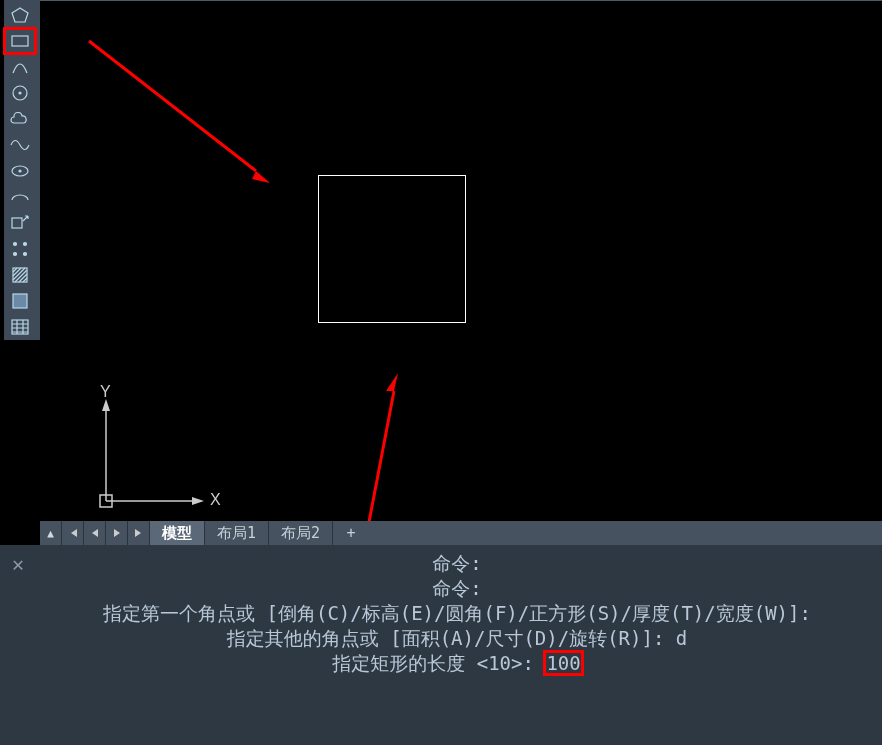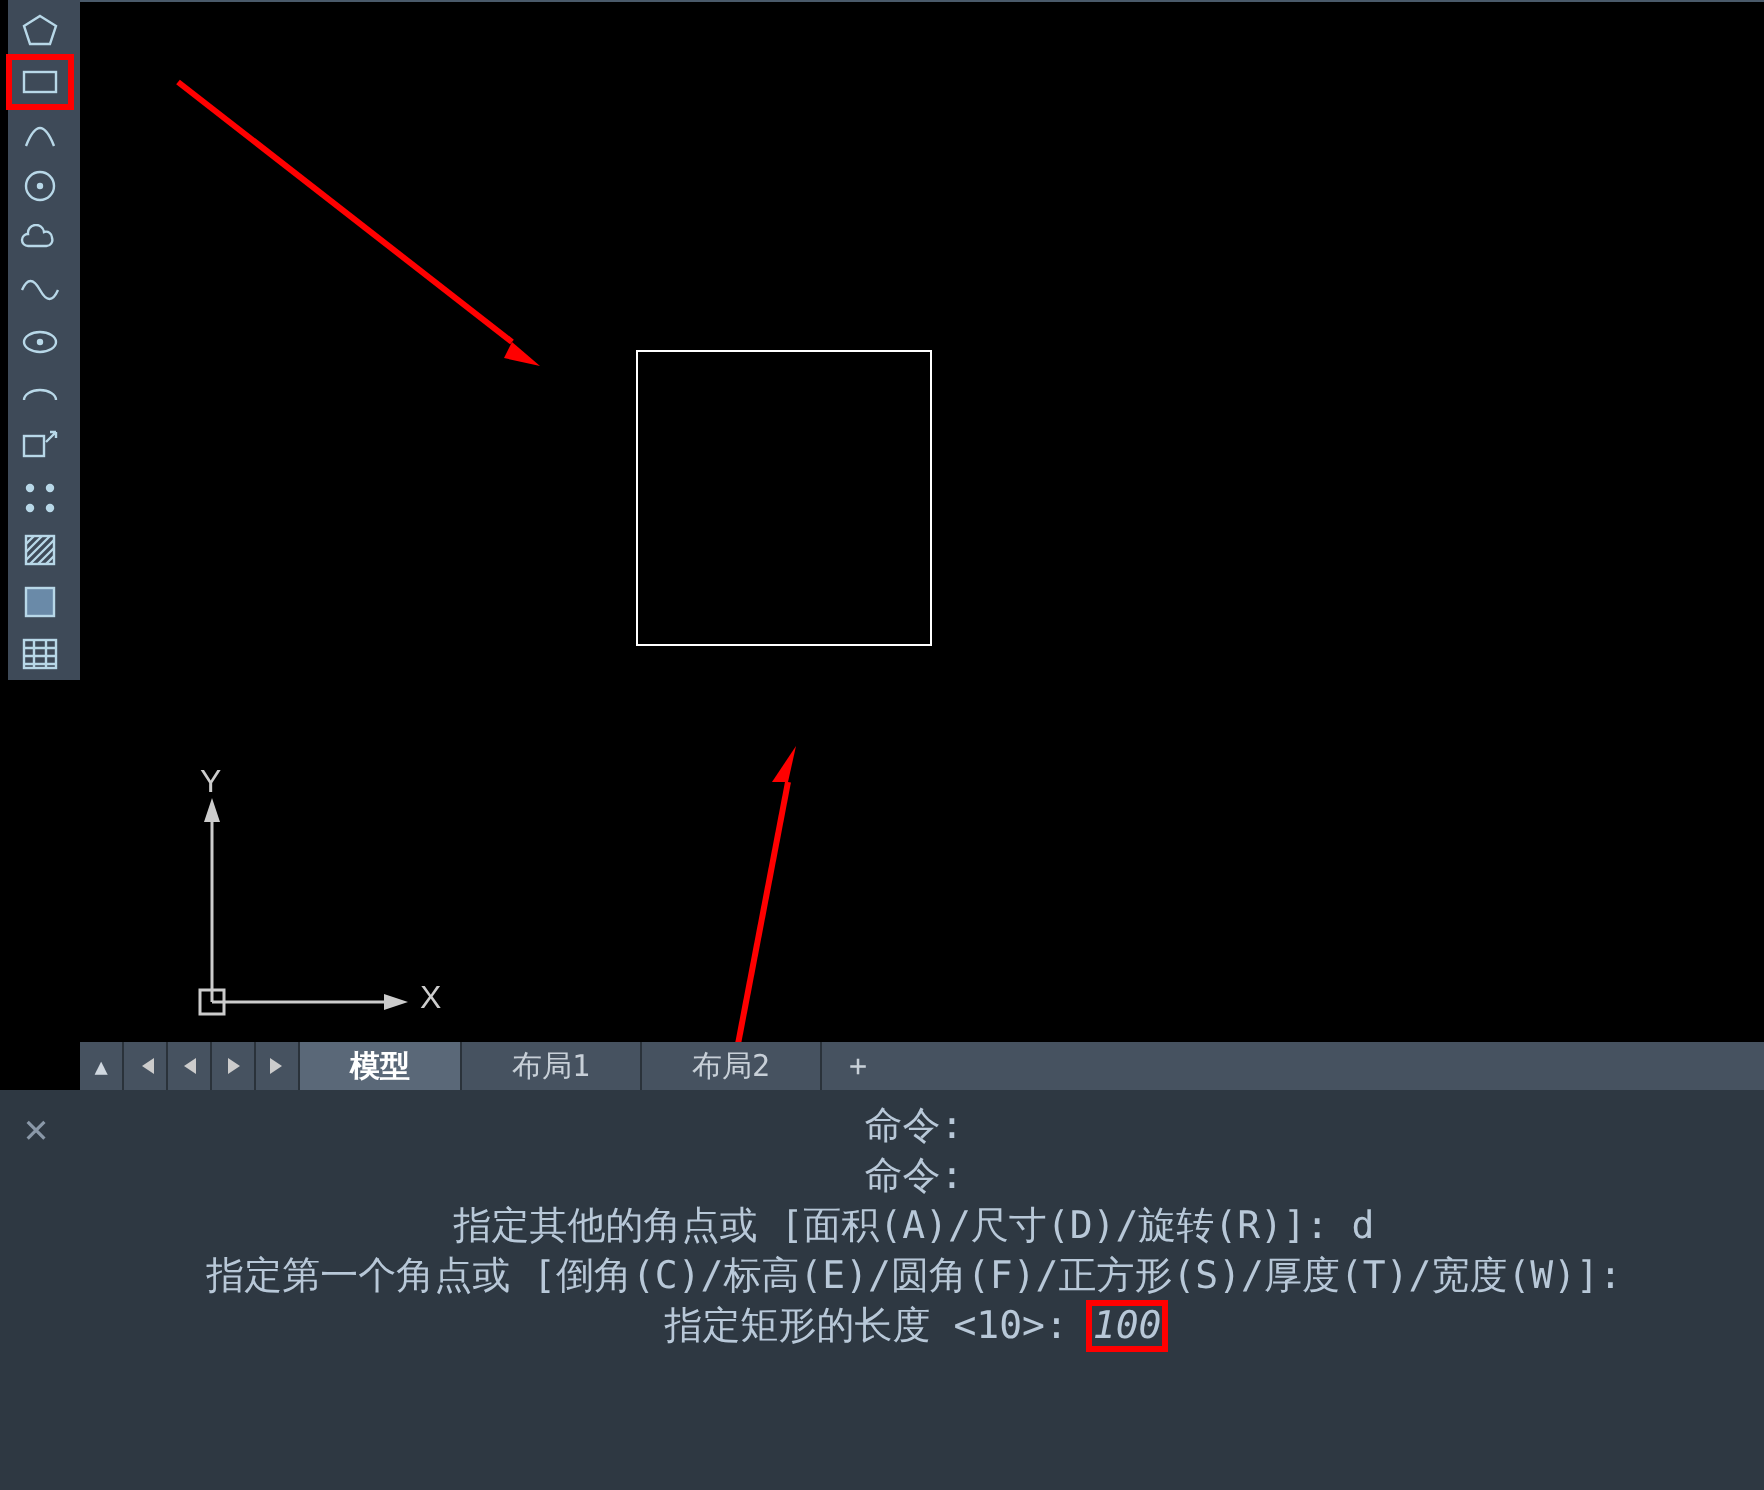--- a/index.html
+++ b/index.html
@@ -102,21 +102,21 @@
     display: flex;
     align-items: center;
     justify-content: center;
     background: #465260;
     border-right: 1px solid #2a323a;
     cursor: pointer;
     font-size: 11px;
     color: #d0d8e0;
   }
   .tab {
-    padding: 2px 25px;
+    padding: 2px 12px;
     border-right: 1px solid #2a323a;
     cursor: pointer;
     display: flex;
     align-items: center;
   }
   .tab.active {
     background: #5a6878;
     color: #fff;
     font-weight: bold;
   }
@@ -152,21 +152,20 @@
     color: #8a98a8;
     cursor: pointer;
     font-size: 20px;
     line-height: 18px;
   }
   .cmd-line { white-space: pre; text-align: center; }
   .hl-red {
     outline: 3px solid #ff0000;
     outline-offset: -1px;
     padding: 0 1px;
-    font-style: italic;
   }
 </style>
 </head>
 <body>
 
 <div class="left-toolbar">
   <div class="tool-btn">
     <svg width="18" height="16">
         <polygon points="9,1 17,6 14,15 4,15 1,6"></polygon>
       </svg>
@@ -301,17 +300,17 @@
   <div class="tab-add">
       <span>+</span>
     </div>
 </div>
 
 <div class="command-window">
   <div class="cmd-close">✕</div>
   <div id="cmd-lines">
       <div class="cmd-line">命令:</div>
       <div class="cmd-line">命令:</div>
+      <div class="cmd-line">指定第一个角点或 [倒角(C)/标高(E)/圆角(F)/正方形(S)/厚度(T)/宽度(W)]:</div>
       <div class="cmd-line">指定其他的角点或 [面积(A)/尺寸(D)/旋转(R)]: d</div>
-      <div class="cmd-line">指定第一个角点或 [倒角(C)/标高(E)/圆角(F)/正方形(S)/厚度(T)/宽度(W)]:</div>
       <div class="cmd-line"><span>指定矩形的长度 &lt;10&gt;: </span><span class="hl-red">100</span></div>
     </div>
 </div>
 
 </body></html>

